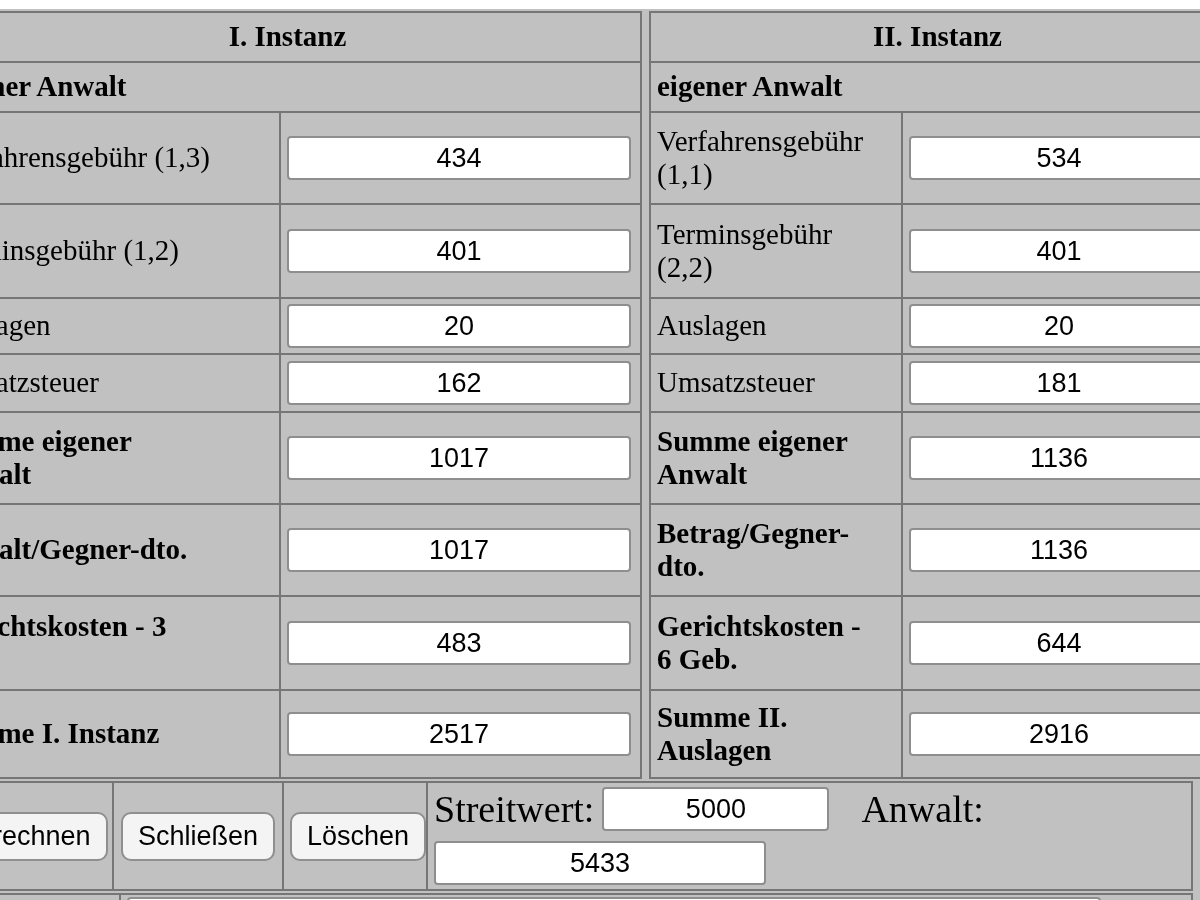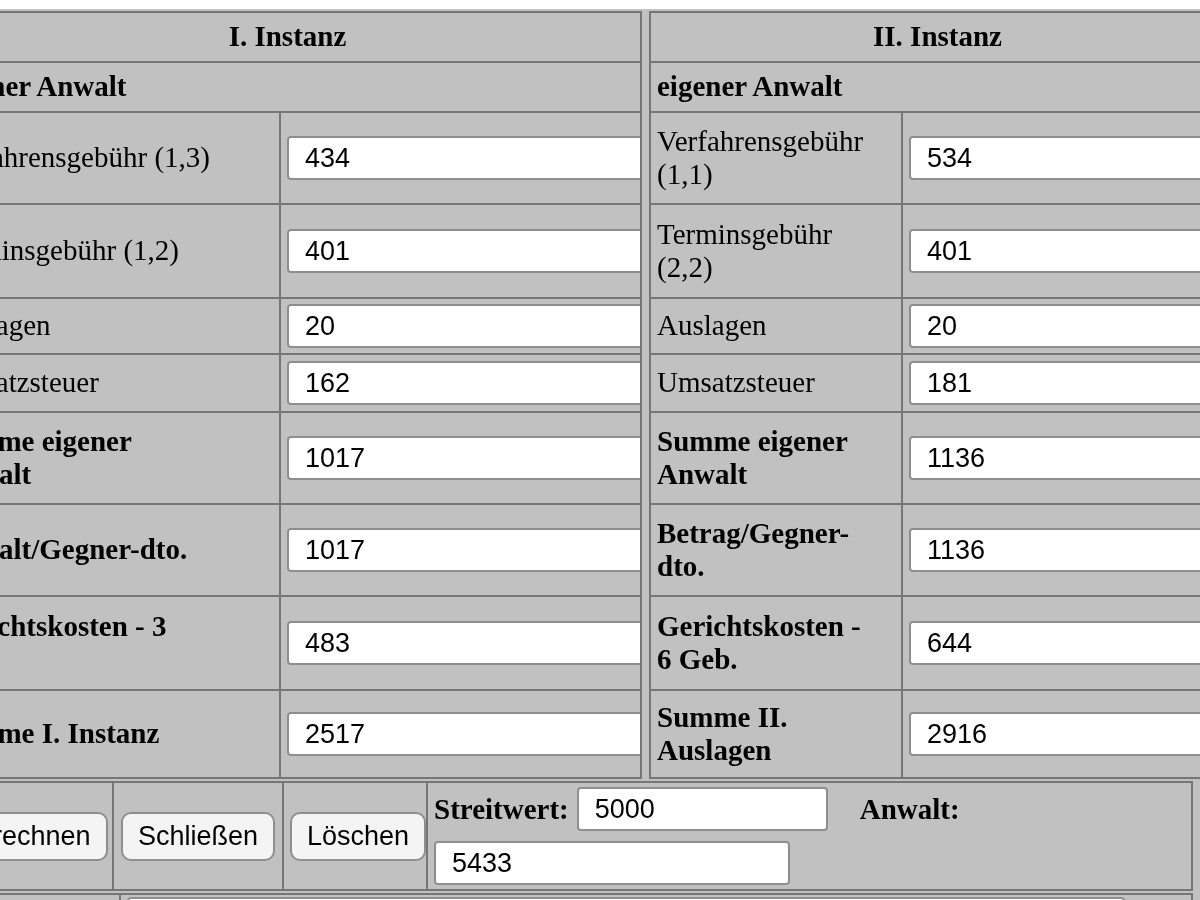--- a/index.html
+++ b/index.html
@@ -10,32 +10,32 @@
   td{border:2px solid #767676;padding:2px 6px;vertical-align:middle;overflow:hidden;}
   .main td{font-size:29px;line-height:1.14;}
   .t-left{width:707px;}
   .t-right{width:575px;}
   tr.hdr td{font-weight:bold;text-align:center;height:44px;}
   tr.sub td{font-weight:bold;height:44px;}
   .lab{white-space:pre-line;}
   .lab.b{font-weight:bold;}
   .h86{height:86px;} .h88{height:88px;} .h50{height:50px;} .h52{height:52px;} .h82{height:82px;}
   input{font-family:"Liberation Sans", sans-serif;font-size:27px;background:#ffffff;
-        border:2px solid #8e8e8e;border-radius:4px;padding:3px 16px;height:34px;color:#000;box-sizing:content-box;}
+        border:2px solid #8e8e8e;border-radius:4px;padding:3px 4px;height:34px;color:#000;box-sizing:content-box;text-align:center;}
   .t-left .num{width:332px;}
   .t-right .num{width:288px;}
   .ctrl{width:1258px;margin-top:2px;}
   .ctrl td{height:100px;}
   .btn{font-family:"Liberation Sans", sans-serif;font-size:27px;background:#f4f4f4;
        border:2px solid #8f8f8f;border-radius:10px;padding:7px 15px;color:#000;white-space:nowrap;}
   .bc{text-align:center;}
   .bc-first{text-align:left;padding-left:8px;}
   .sw{vertical-align:top;padding-top:4px;}
   .line1{display:flex;align-items:center;gap:8px;}
-  .blab{font-weight:bold;font-size:29px;white-space:nowrap;}
+  .blab{font-weight:normal;font-size:38px;white-space:nowrap;}
   .betrag{margin-left:24px;}
   .sw1{width:215px;}
   .line2{margin-top:10px;}
   .sw2{width:320px;}
   .msg{width:1258px;margin-top:2px;}
   .msg td{vertical-align:top;height:130px;}
   .mlab{font-size:29px;padding-top:12px;}
   .mval{padding-top:2px;}
   .msginput{width:962px;}
 </style>

